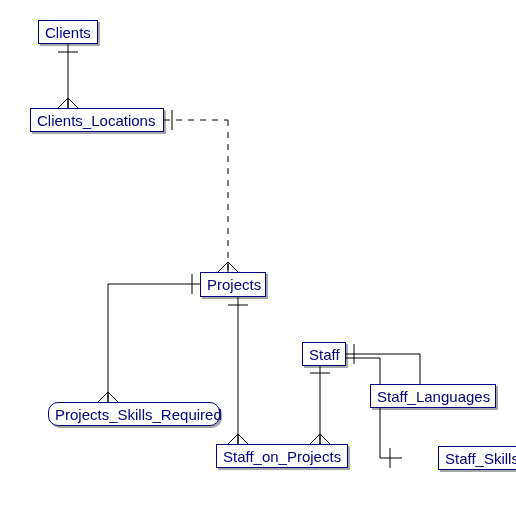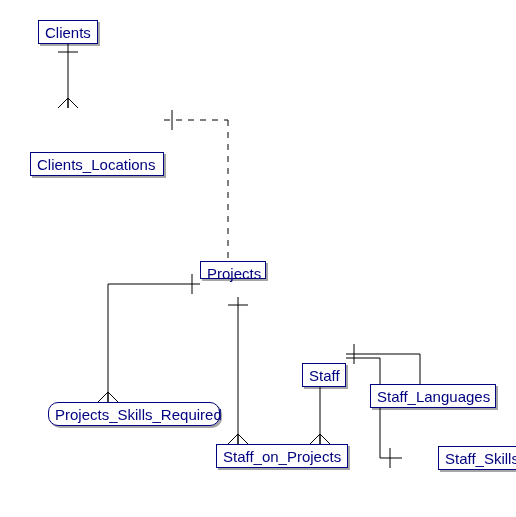--- a/index.html
+++ b/index.html
@@ -71,33 +71,33 @@
   <line class="solid" x1="346" y1="358" x2="380" y2="358"></line>
   <line class="solid" x1="380" y1="358" x2="380" y2="458"></line>
   <line class="solid" x1="380" y1="458" x2="402" y2="458"></line>
   <line class="solid" x1="390" y1="448" x2="390" y2="468"></line>
 </svg>
 
 <div class="entity" style="left:38px; top:20px; width:60px; height:24px;">
   <div class="label">Clients</div>
 </div>
 
-<div class="entity" style="left:30px; top:108px; width:134px; height:24px;margin-top:44px;">
+<div class="entity" style="left:30px; top:108px; width:134px; height:24px;">
   <div class="label">Clients_Locations</div>
 </div>
 
-<div class="entity" style="left:200px; top:261px; width:66px; height:18px;">
+<div class="entity" style="left:200px; top:272px; width:66px; height:25px;">
   <div class="label">Projects</div>
 </div>
 
 <div class="entity" style="left:48px; top:402px; width:172px; height:24px;border-radius:10px;">
   <div class="label">Projects_Skills_Required</div>
 </div>
 
-<div class="entity" style="left:302px; top:342px; width:44px; height:24px;margin-top:21px;">
+<div class="entity" style="left:302px; top:342px; width:44px; height:24px;">
   <div class="label">Staff</div>
 </div>
 
 <div class="entity" style="left:216px; top:444px; width:132px; height:24px;">
   <div class="label">Staff_on_Projects</div>
 </div>
 
 <div class="entity" style="left:370px; top:384px; width:126px; height:24px;text-align:center;">
   <div class="label">Staff_Languages</div>
 </div>

